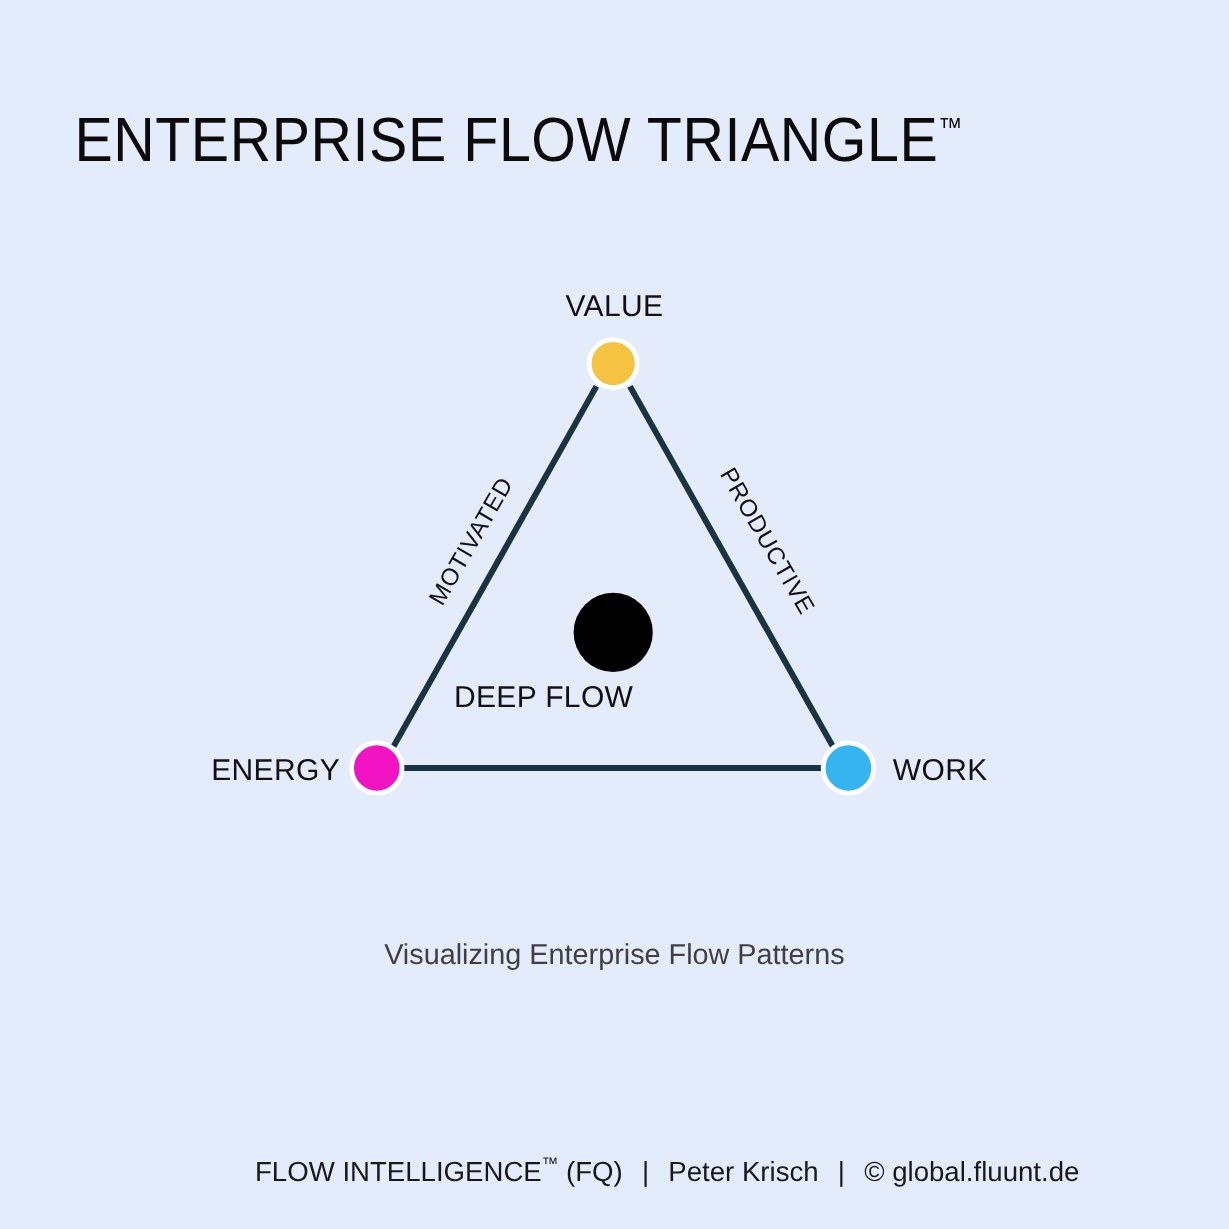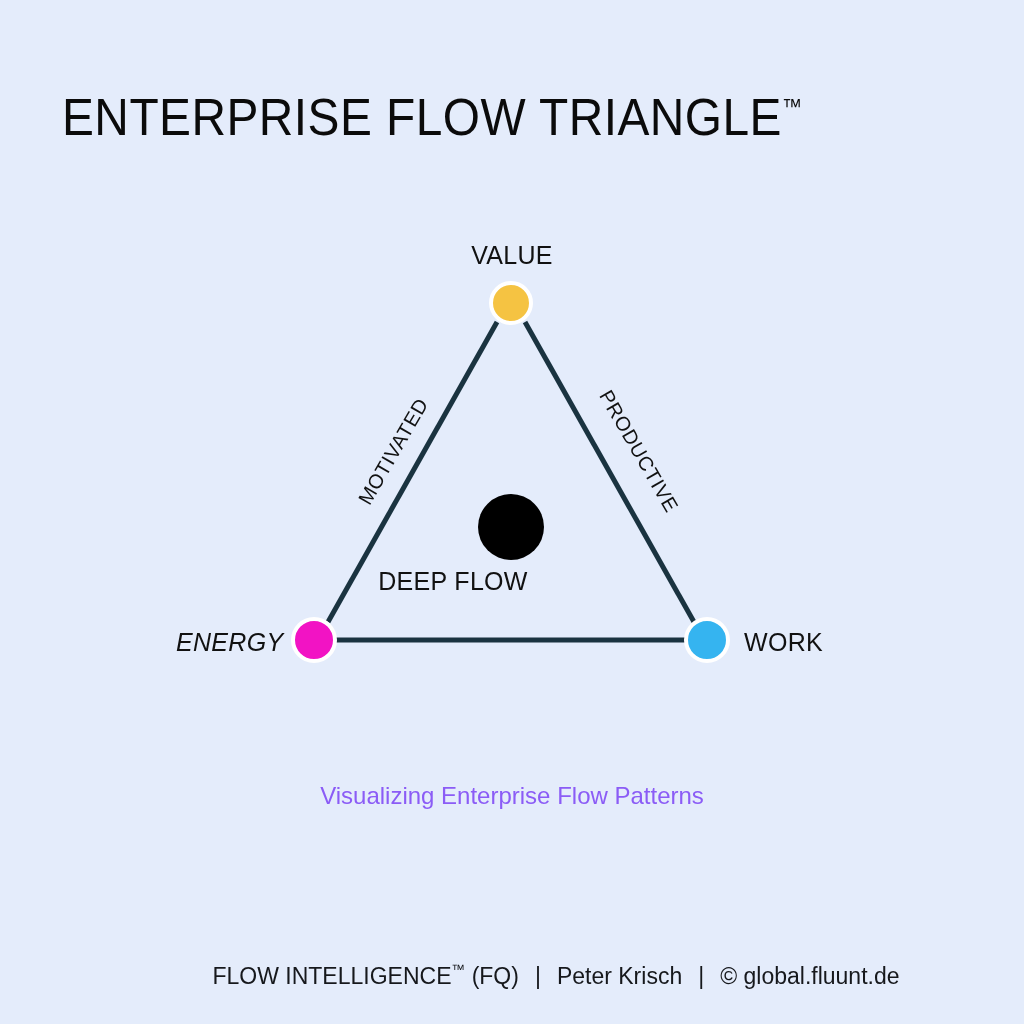--- a/index.html
+++ b/index.html
@@ -89,21 +89,20 @@
   }
   #label-value {
     left: 0;
     top: 241px;
     width: 1024px;
     text-align: center;
   }
   #label-energy {
     left: 176px;
     top: 628px;
-    font-style: italic;
   }
   #label-work {
     left: 744px;
     top: 628px;
   }
 
   #label-core {
     position: absolute;
     left: 0;
     top: 567px;
@@ -141,21 +140,21 @@
     text-align: center;
   }
 
   #subtitle {
     position: absolute;
     left: 0;
     top: 782px;
     width: 1024px;
     text-align: center;
     font-size: 24px;
-    color: #8b5cf6;
+    color: #404040;
   }
 
   #footer {
     position: absolute;
     left: 0;
     top: 962px;
     width: 1024px;
     text-align: center;
     font-family: "Liberation Sans Narrow", "Liberation Sans", sans-serif;
     font-size: 23px;

